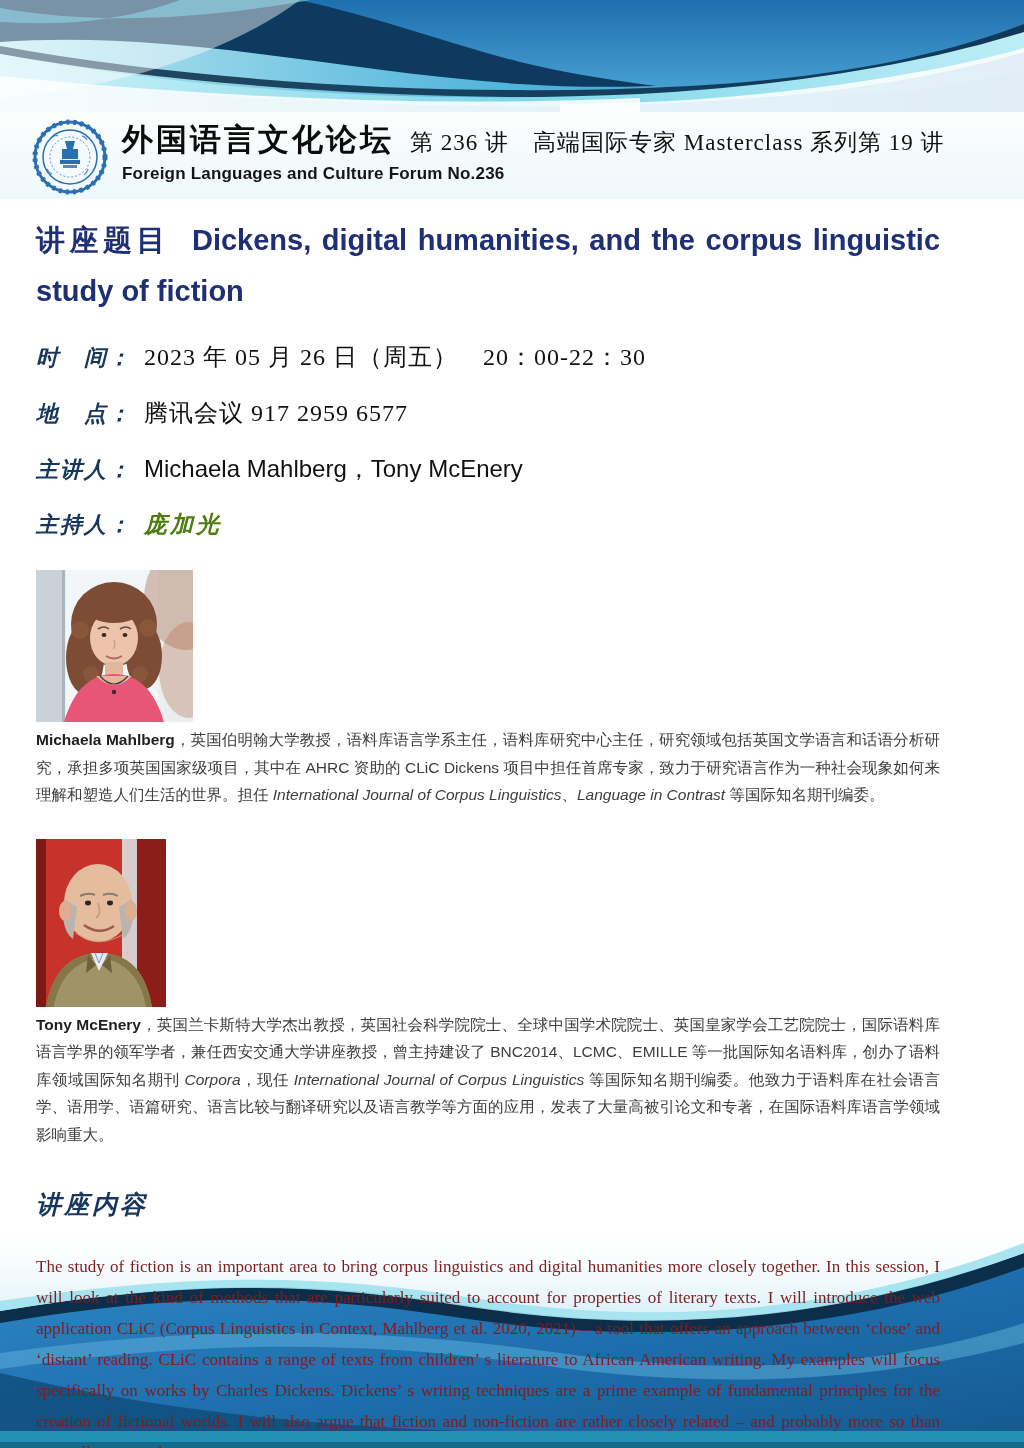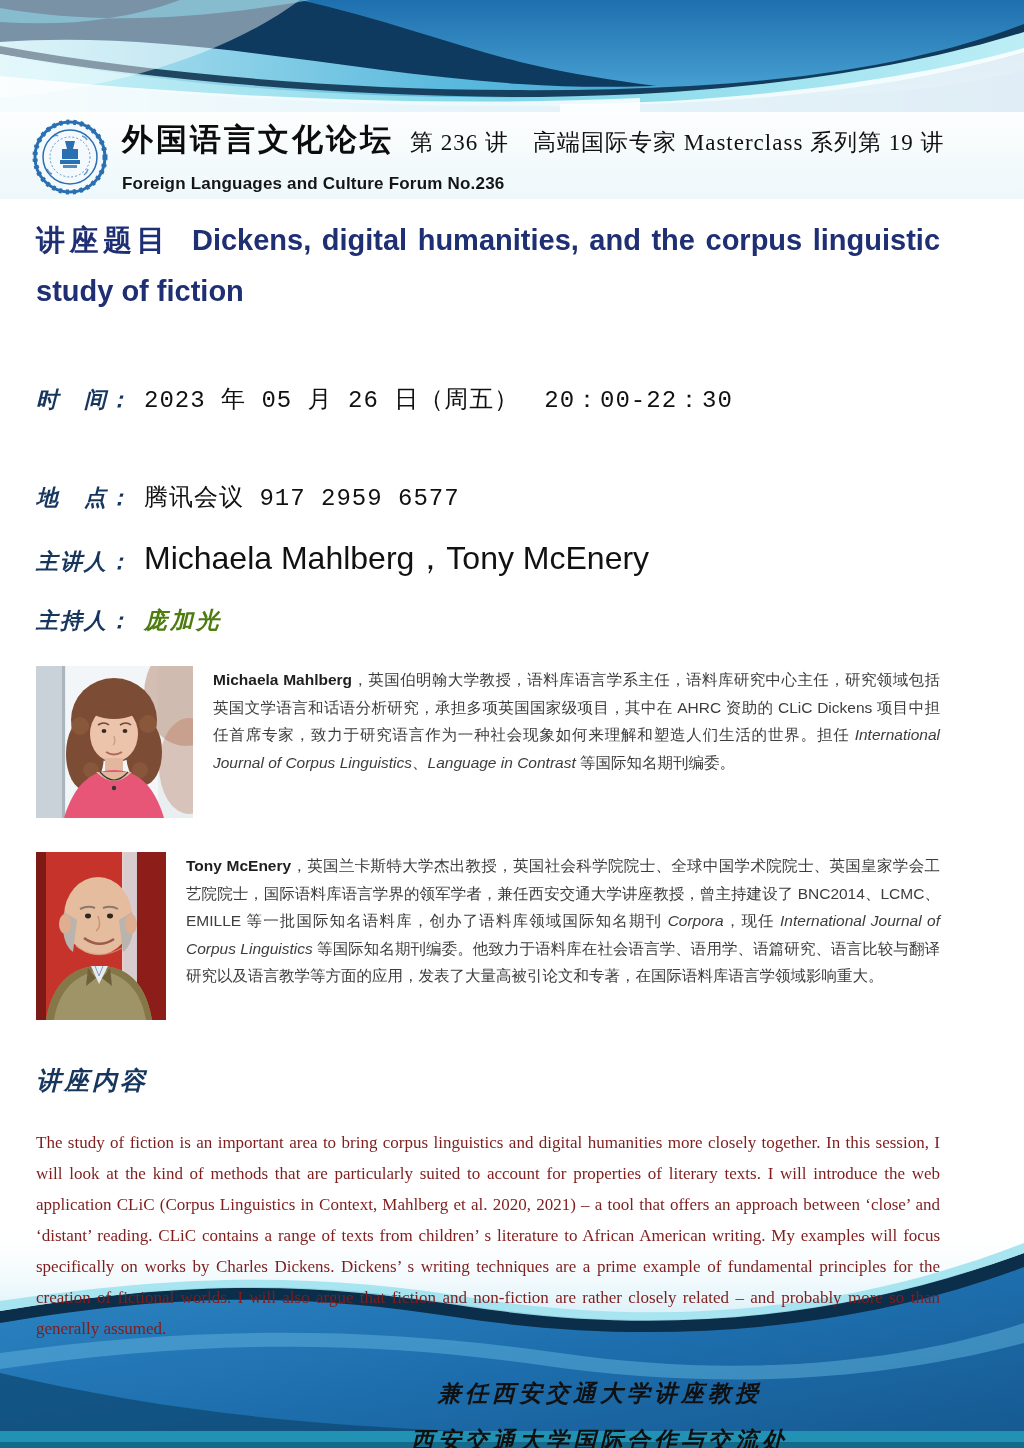--- a/index.html
+++ b/index.html
@@ -15,43 +15,43 @@
     position:relative; z-index:2; margin-top:112px;
     display:flex; align-items:flex-start;
     padding:5px 24px 4px 32px;
     background:linear-gradient(180deg, #fdfefe 0%, #f3fafc 60%, #eef8fb 100%);
   }
   .seal-wrap { width:76px; height:76px; flex:none; margin-right:14px; margin-top:2px; }
   .header-text { padding-top:2px; }
   .h-line1 { display:flex; align-items:baseline; white-space:nowrap; }
   .forum-zh { font-size:31px; font-weight:bold; color:#0c0c0c; letter-spacing:3px; }
   .forum-session { font-size:23px; font-family:"Liberation Serif", serif; color:#111; margin-left:16px; letter-spacing:1px; }
-  .h-line2 { font-size:17px; font-weight:bold; color:#151515; margin-top:13px; letter-spacing:0.2px; }
+  .h-line2 { font-size:17px; font-weight:bold; color:#151515; margin-top:3px; letter-spacing:0.2px; }
 
   .content { position:relative; z-index:2; padding:0 84px 0 36px; }
 
   .title-block {
     margin-top:16px;
     font-size:29px; font-weight:bold; color:#1f2f73;
     line-height:51px; text-align:justify;
   }
   .title-label { margin-right:22px; letter-spacing:2px; }
 
   .info-list { margin-top:14px; }
   .info-row { margin-top:24px; display:flex; align-items:baseline; }
   .info-label {
     font-family:"Liberation Serif", serif; font-style:italic; font-weight:bold;
     font-size:22px; color:#17365d; letter-spacing:2px; flex:none; margin-right:12px;
     white-space:pre;
   }
-  .val-serif { font-family:Liberation Mono, monospace; font-size:24px; color:#111; letter-spacing:1px;margin-top:42px; }
-  .val-sans  { font-size:32px; color:#111; }
+  .val-serif { font-family:Liberation Serif, serif; font-size:24px; color:#111; letter-spacing:1px; }
+  .val-sans  { font-size:24px; color:#111; }
   .val-script{ font-family:"Liberation Serif", serif; font-style:italic; font-weight:bold; font-size:23px; color:#4d7c0f; letter-spacing:3px; }
 
-  .bio { display:flex; margin-top:30px; }
+  .bio { display:flex; margin-top:30px;flex-direction:column; }
   .bio-photo { flex:none; margin-right:20px; }
   .bio-text {
     flex:1; font-size:15.5px; line-height:27.5px; text-align:justify;
     color:#3d3d3d;
   }
   .bio-text .b { font-weight:bold; color:#1e1e1e; }
   .bio-text .i { font-style:italic; }
 
   .section-heading {
     margin-top:40px;

